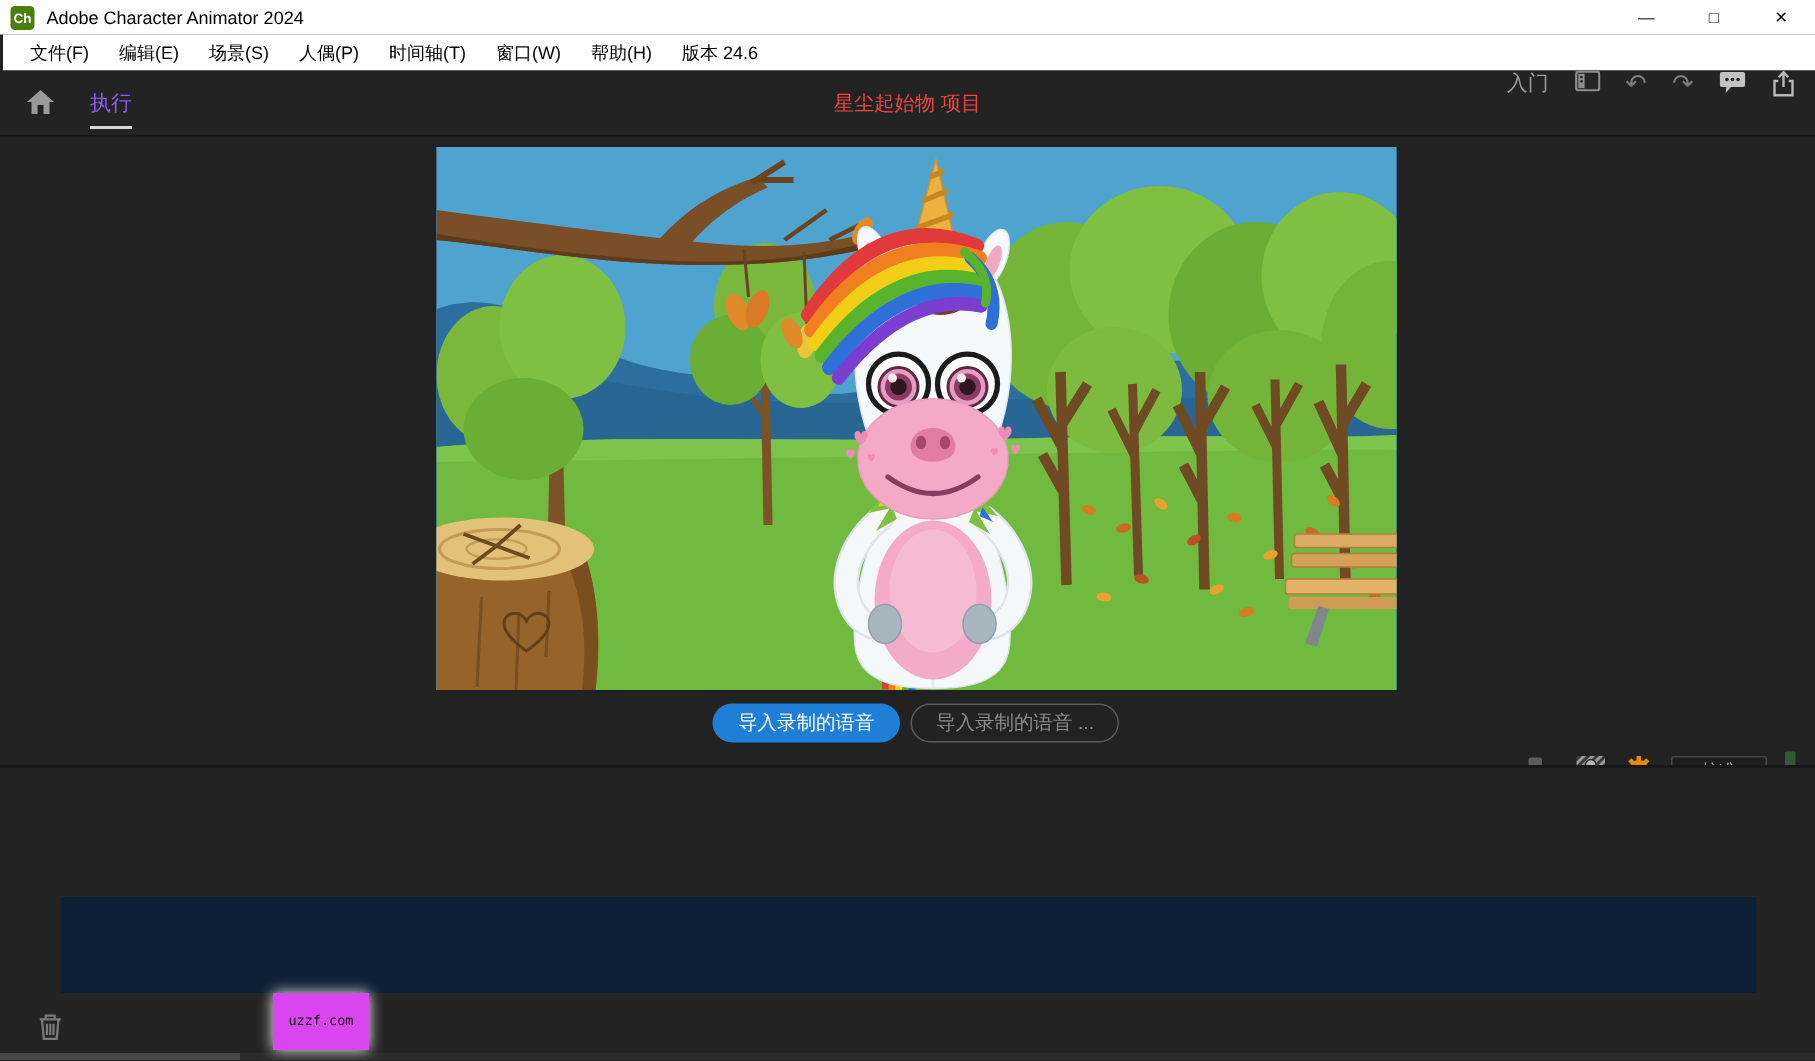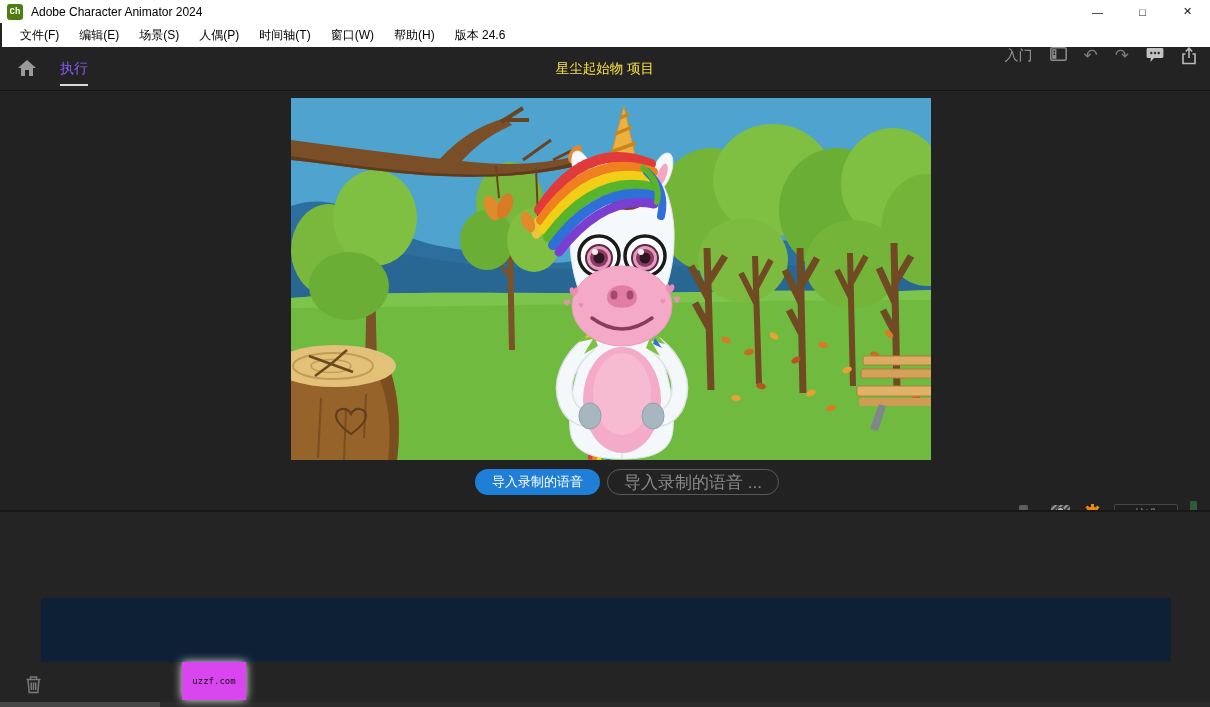--- a/index.html
+++ b/index.html
@@ -4,56 +4,56 @@
 <style>
   * { margin:0; padding:0; box-sizing:border-box; }
   html,body { width:1210px; height:707px; overflow:hidden; background:#222;
     font-family:"Liberation Sans", sans-serif; }
   .app { position:relative; width:1210px; height:707px; }
 
   
   .titlebar { position:absolute; left:0; top:0; width:100%; height:23px; background:#fff;
     display:flex; align-items:center; padding-left:7px; }
   .app-badge { width:16px; height:16px; background:#4d7c0f; border-radius:3px; color:#fff;
-    font-size:9px; font-weight:bold; display:flex; align-items:center; justify-content:center;font-family:Liberation Mono, monospace; }
+    font-size:9px; font-weight:bold; display:flex; align-items:center; justify-content:center; }
   .win-title { font-size:12px; color:#000; margin-left:8px; }
   .win-controls { margin-left:auto; display:flex; height:100%; }
   .win-btn { width:45px; height:100%; display:flex; align-items:center; justify-content:center;
     font-size:11px; color:#111; }
 
   
   .menubar { position:absolute; left:2px; top:23px; width:100%; height:24px; background:#fff;
     display:flex; align-items:center; padding-left:8px; }
   .menu-item { font-size:12px; color:#000; padding:0 10px; line-height:24px; }
 
   
   .toolbar { position:absolute; left:0; top:47px; width:100%; height:44px; background:#232323;
     border-bottom:1px solid #141414; }
   .home-btn { position:absolute; left:17px; top:12px; }
   .tab-perform { position:absolute; left:60px; top:0; height:43px; display:flex; align-items:center;
     color:#8b5cf6; font-size:14px; }
   .tab-underline { position:absolute; left:60px; top:37px; width:28px; height:2px; background:#d9d9d9; }
   .project-title { position:absolute; left:0; right:0; top:0; height:43px; display:flex;
-    align-items:center; justify-content:center; color:#fde047; font-size:13.5px; pointer-events:none; }
+    align-items:center; justify-content:center; color:#ef4444; font-size:13.5px; pointer-events:none; }
   .toolbar-right { position:absolute; right:13px; top:0; height:43px; display:flex;
     gap:17px; }
   .tb-text { color:#9a9a9a; font-size:14px; }
   .tb-glyph { color:#7e7e7e; font-size:17px; line-height:1; }
 
   
   .main { position:absolute; left:0; top:91px; width:100%; height:419px; background:#222; }
   .stage { position:absolute; left:291px; top:7px; width:640px; height:362px; background:#4fa3cf; }
   .stage svg { display:block; width:640px; height:362px; }
 
   .record-btn { position:absolute; left:475px; top:378px; height:26px; padding:0 17px;
     background:#1f7ed5; border:none; border-radius:13px; color:#fff; font-size:13px;
     font-family:"Liberation Sans",sans-serif; }
   .import-btn { position:absolute; left:607px; top:378px; height:26px; padding:0 16px;
     background:transparent; border:1px solid #5a5a5a; border-radius:13px; color:#8b8b8b;
-    font-size:17px; font-family:"Liberation Sans",sans-serif; }
+    font-size:13px; font-family:"Liberation Sans",sans-serif; }
   .stage-tools { position:absolute; right:13px; top:378px; height:27px; display:flex;
     align-items:center; gap:12px;margin-top:32px; }
   .calibrate-btn { height:22px; width:64px; background:#1e1e1e; border:1px solid #454545;
     border-radius:2px; color:#a0a0a0; font-size:12px; font-family:"Liberation Sans",sans-serif; }
   .level-meter { width:7px; height:27px; background:#2e5a36; border-radius:1px; }
 
   
   .bottom-panel { position:absolute; left:0; top:510px; width:100%; height:197px; background:#242424;
     border-top:2px solid #181818; }
   .timeline-track { position:absolute; left:41px; top:86px; width:1130px; height:64px; background:#0e2035; }

